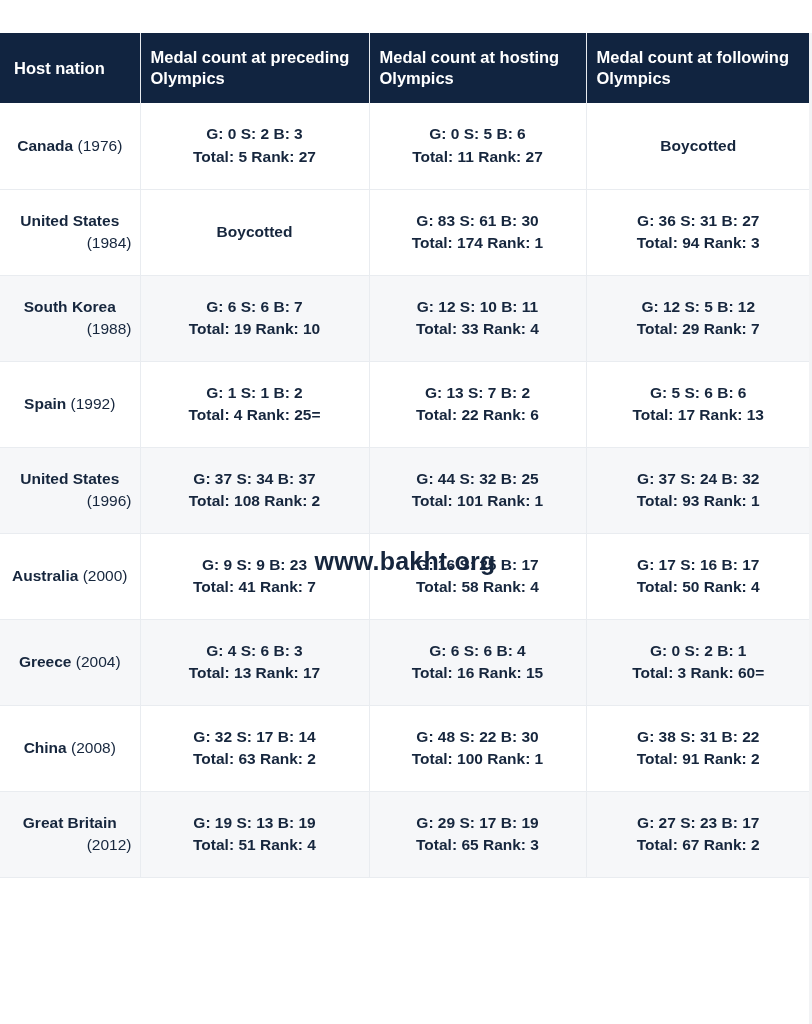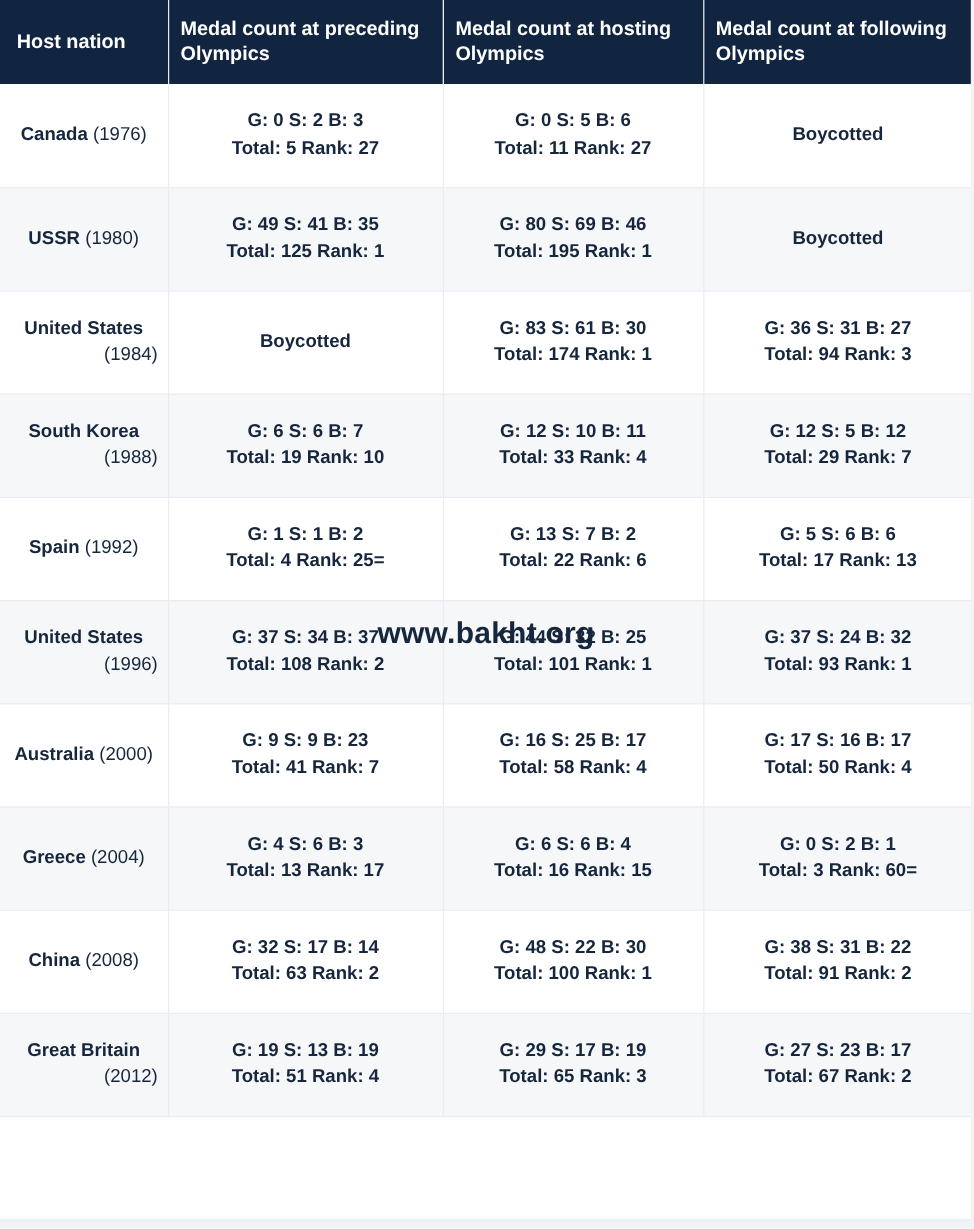--- a/index.html
+++ b/index.html
@@ -18,20 +18,21 @@
     width: 812px;
     height: 1024px;
     box-sizing: border-box;
     background: #ffffff;
   }
   table.medal-table {
     width: 810px;
     border-collapse: collapse;
     table-layout: fixed;
     background: #ffffff;
+    margin-top: 33px;
   }
   col.c-nation  { width: 140px; }
   col.c-prev    { width: 229px; }
   col.c-host    { width: 217px; }
   col.c-next    { width: 224px; }
 
   thead th {
     background: #112440;
     color: #ffffff;
     font-size: 16.5px;
@@ -140,32 +141,20 @@
           <td>
             <span class="cell-line">G: 0 S: 2 B: 3</span>
             <span class="cell-line">Total: 5 Rank: 27</span>
           </td>
           <td>
             <span class="cell-line">G: 0 S: 5 B: 6</span>
             <span class="cell-line">Total: 11 Rank: 27</span>
           </td>
           <td><span class="boycotted">Boycotted</span></td>
         </tr>
-        <tr class="alt">
-          <td class="nation-cell"><span class="nation-name">USSR</span><span class="nation-year"> (1980)</span></td>
-          <td>
-            <span class="cell-line">G: 49 S: 41 B: 35</span>
-            <span class="cell-line">Total: 125 Rank: 1</span>
-          </td>
-          <td>
-            <span class="cell-line">G: 80 S: 69 B: 46</span>
-            <span class="cell-line">Total: 195 Rank: 1</span>
-          </td>
-          <td><span class="boycotted">Boycotted</span></td>
-        </tr>
         <tr>
           <td class="nation-cell two-line"><span class="nation-name">United States</span><span class="nation-year">(1984)</span></td>
           <td><span class="boycotted">Boycotted</span></td>
           <td>
             <span class="cell-line">G: 83 S: 61 B: 30</span>
             <span class="cell-line">Total: 174 Rank: 1</span>
           </td>
           <td>
             <span class="cell-line">G: 36 S: 31 B: 27</span>
             <span class="cell-line">Total: 94 Rank: 3</span>

